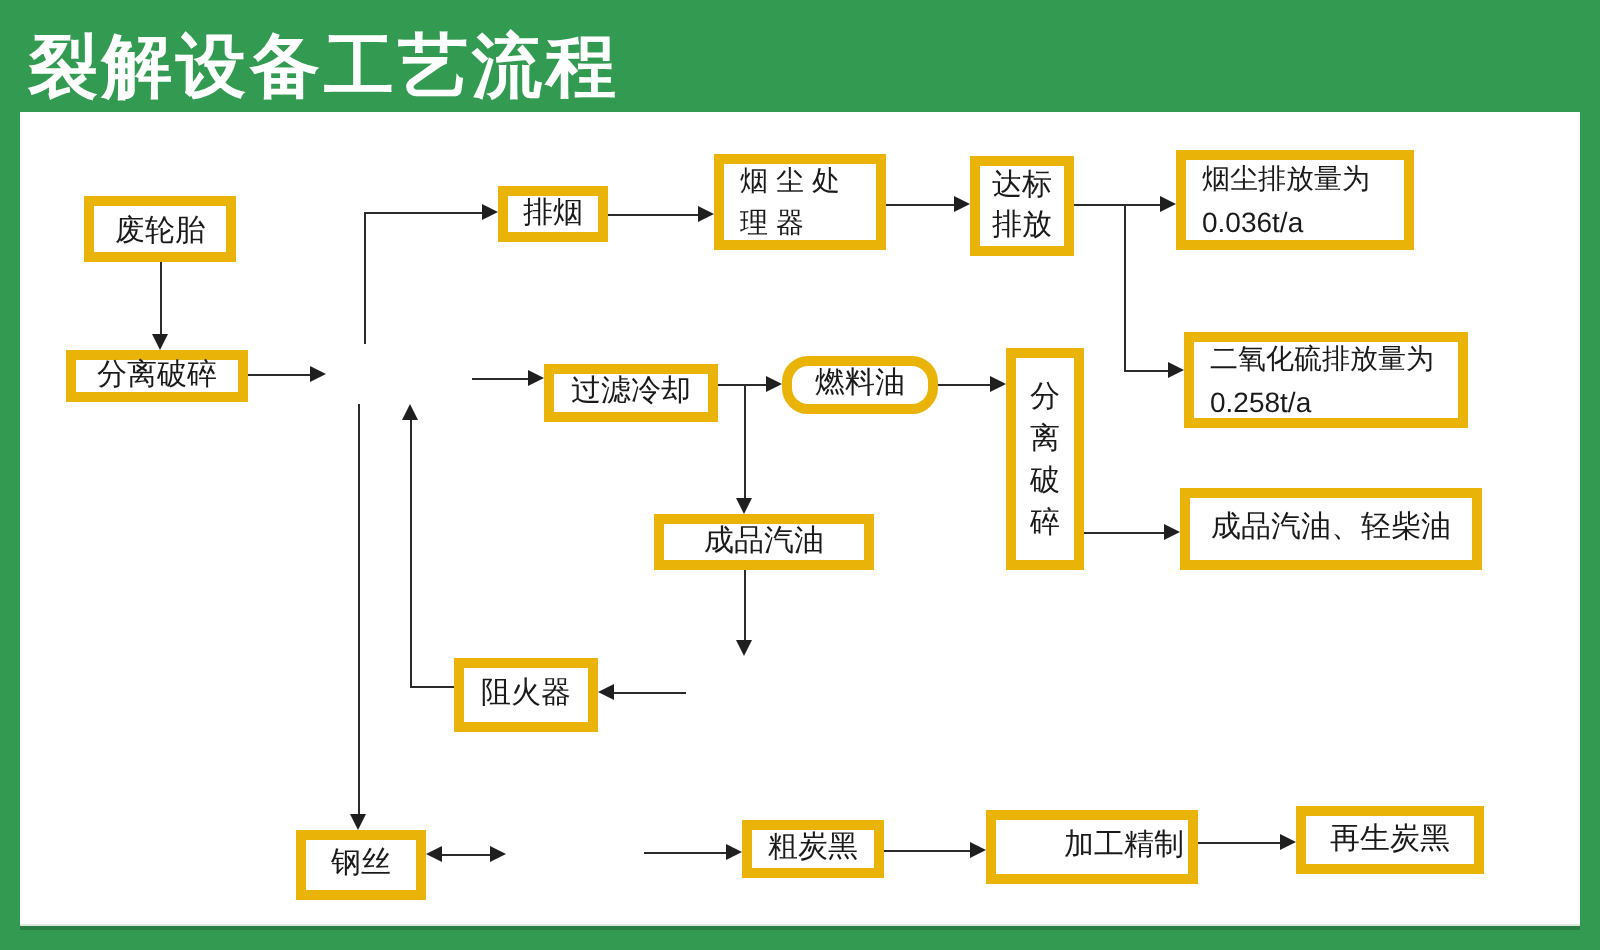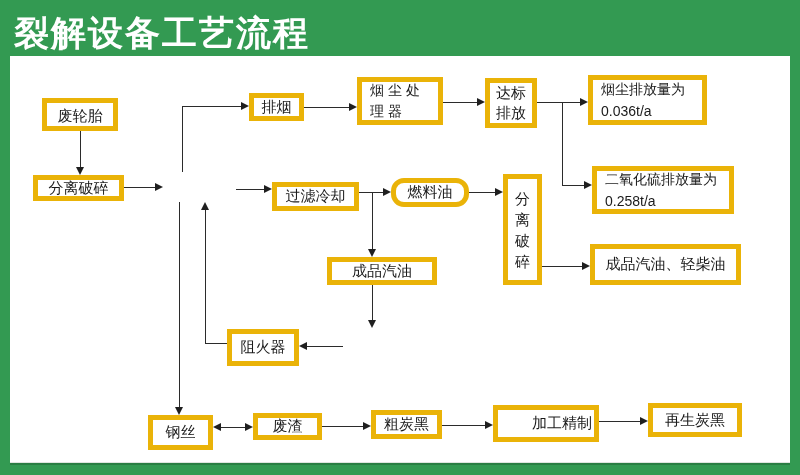--- a/index.html
+++ b/index.html
@@ -77,23 +77,20 @@
     </div>
   <div class="node" style="left:317px;top:201px;width:110px;height:28px;">
       <span>成品汽油</span>
     </div>
   <div class="node" style="left:217px;top:273px;width:72px;height:37px;">
       <span>阻火器</span>
     </div>
   <div class="node" style="left:138px;top:359px;width:65px;height:35px;">
       <span>钢丝</span>
     </div>
-  <div class="node" style="left:243px;top:357px;width:69px;height:27px;">
-      <span>废渣</span>
-    </div>
   <div class="node" style="left:361px;top:354px;width:71px;height:29px;">
       <span>粗炭黑</span>
     </div>
   <div class="node" style="left:483px;top:349px;width:106px;height:37px;padding-left:32px;">
       <span>加工精制</span>
     </div>
   <div class="node" style="left:638px;top:347px;width:94px;height:34px;">
       <span>再生炭黑</span>
     </div>
 

